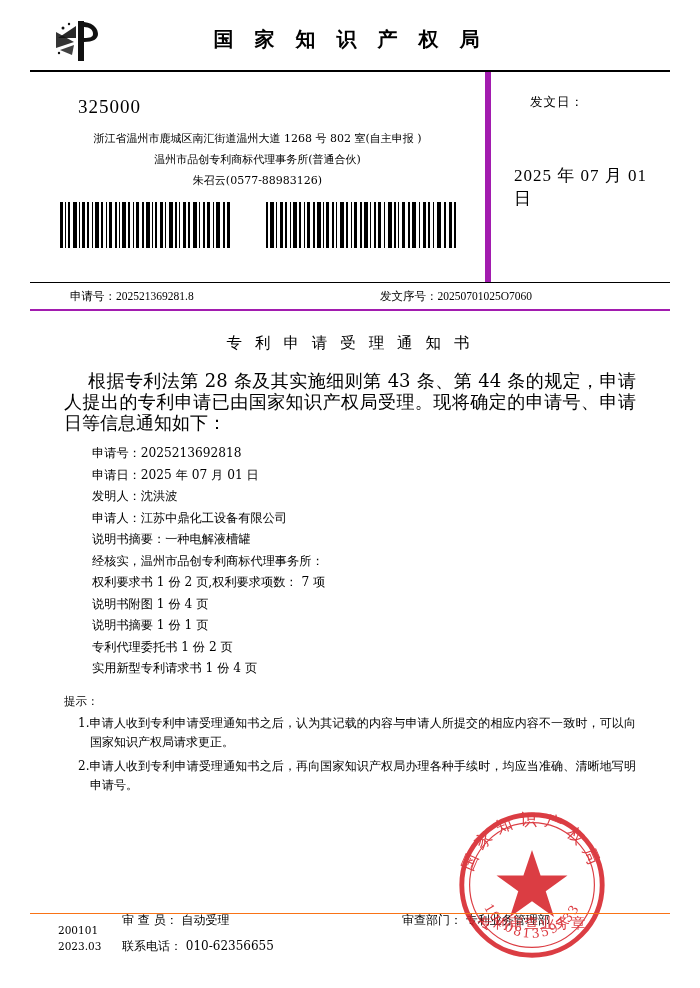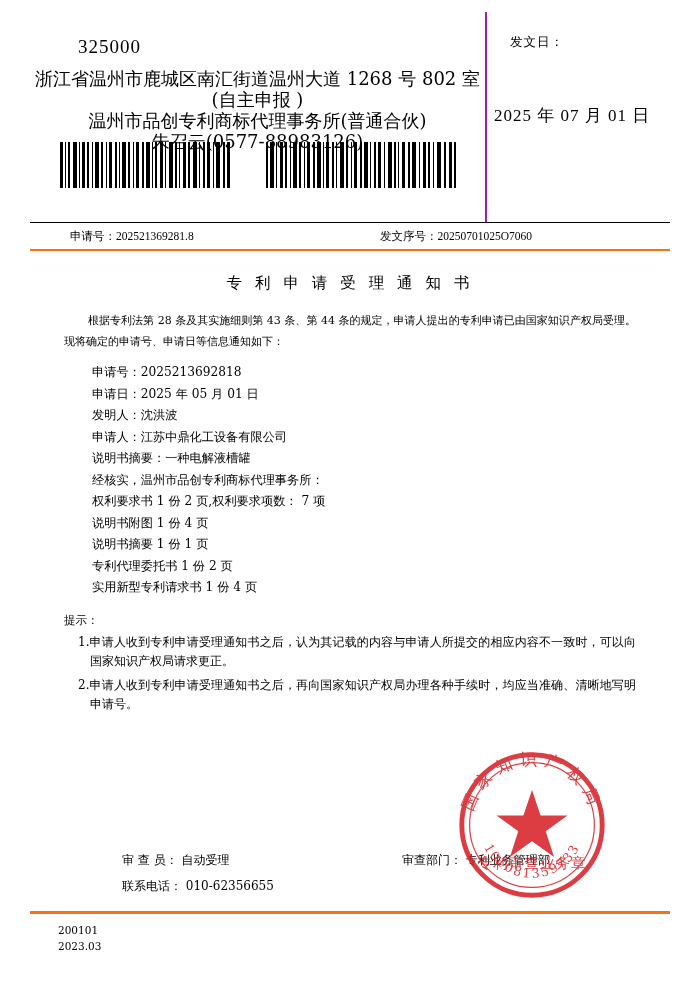--- a/index.html
+++ b/index.html
@@ -55,43 +55,42 @@
   .addr-wrap {
     position: relative;
     height: 210px;
     border-bottom: 1px solid #000;
   }
   .addr-left {
     position: absolute;
     left: 0; top: 0;
     width: 455px;
     height: 210px;
-    border-right: 2px solid #a21caf;
+    border-right: 6px solid #a21caf;
   }
   .addr-right {
     position: absolute;
-    left: 436px; top: 0;
+    left: 456px; top: 0;
     right: 0;
     height: 210px;
-    text-align: center;
   }
   .zip {
     position: absolute;
     left: 48px;
     top: 24px;
     font-size: 19px;
     font-family: "Liberation Serif", serif;
     letter-spacing: 1px;
   }
   .addr-lines {
     position: absolute;
     left: 0; right: 0;
     top: 56px;
     text-align: center;
-    font-size: 18px;
+    font-size: 11px;
     line-height: 21px;
     font-family: "DejaVu Serif", "Liberation Serif", serif;
   }
   .barcodes {
     position: absolute;
     left: 0; right: 0;
     top: 130px;
     display: flex;
     justify-content: center;
     gap: 36px;
@@ -113,21 +112,21 @@
     top: 92px;
     font-size: 17px;
     font-family: "Liberation Serif", serif;
     letter-spacing: 1px;
   }
 
   
   .numrow {
     position: relative;
     height: 26px;
-    border-bottom: 2px solid #f97316;
+    border-bottom: 2px solid #a21caf;
     font-size: 11.5px;
     font-family: "DejaVu Serif", "Liberation Serif", serif;
   }
   .numrow .app-no {
     position: absolute;
     left: 40px;
     top: 6px;
   }
   .numrow .doc-no {
     position: absolute;
@@ -147,21 +146,21 @@
   .doc-title {
     text-align: center;
     font-size: 15.5px;
     font-weight: normal;
     letter-spacing: 4px;
     margin-top: 22px;
     font-family: "DejaVu Serif", "Liberation Serif", serif;
   }
   .para {
     margin: 16px 34px 0 34px;
-    font-size: 11px;
+    font-size: 18px;
     line-height: 21px;
     text-align: justify;
     text-indent: 24px;
     font-family: "DejaVu Serif", "Liberation Serif", serif;
   }
   .fields {
     margin: 10px 34px 0 62px;
     font-size: 12.2px;
     line-height: 21.5px;
     font-family: "DejaVu Serif", "Liberation Serif", serif;
@@ -209,21 +208,21 @@
     width: 156px;
     height: 156px;
   }
 
   
   .footer {
     position: absolute;
     left: 0; right: 0;
     bottom: 0;
     height: 62px;
-    border-top: 3px solid #f97316;
+    border-top: 1px solid #f97316;
     font-size: 10.5px;
     line-height: 16px;
     font-family: "DejaVu Serif", "Liberation Serif", serif;
   }
   .footer-codes {
     position: absolute;
     left: 28px;
     top: 8px;
     line-height: 16px;
   }
@@ -234,20 +233,35 @@
     right: 18px;
     text-align: justify;
   }
 </style>
 </head>
 <body>
 
 <div class="page">
   <div class="sheet">
 
+    <div class="hdr">
+      <div class="logo">
+        <svg viewBox="0 0 46 46" width="46" height="46">
+          <path d="M30 3 L30 43 L24 43 L24 3 Z" fill="#111"></path>
+          <path d="M30 4 C41 5 44 12 44 16 C44 21 39 24 30 24 L30 20 C36 20 39 19 39 16 C39 12 36 9 30 9 Z" fill="#111"></path>
+          <path d="M22 8 L4 20 L22 20 Z" fill="#111" opacity="0.9"></path>
+          <path d="M2 14 L20 24 L2 30 Z" fill="#111" opacity="0.85"></path>
+          <circle cx="9" cy="10" r="1.5" fill="#111"></circle>
+          <circle cx="15" cy="6" r="1.2" fill="#111"></circle>
+          <circle cx="5" cy="35" r="1.2" fill="#111"></circle>
+          <path d="M6 32 L20 27 L18 37 Z" fill="#111" opacity="0.8"></path>
+        </svg>
+      </div>
+      <div class="hdr-title">国 家 知 识 产 权 局</div>
+    </div>
 
     <div class="addr-wrap">
       <div class="addr-left">
         <div class="zip">325000</div>
         <div class="addr-lines">
           <div>浙江省温州市鹿城区南汇街道温州大道 1268 号 802 室(自主申报 )</div>
           <div>温州市品创专利商标代理事务所(普通合伙)</div>
           <div>朱召云(0577-88983126)</div>
         </div>
         <div class="barcodes">
@@ -347,21 +361,21 @@
       <div class="doc-no">
         <span>发文序号：</span><span class="mono">20250701025O7060</span>
       </div>
     </div>
 
     <div class="body">
       <div class="doc-title">专 利 申 请 受 理 通 知 书</div>
       <div class="para">根据专利法第 28 条及其实施细则第 43 条、第 44 条的规定，申请人提出的专利申请已由国家知识产权局受理。现将确定的申请号、申请日等信息通知如下：</div>
       <div class="fields">
         <div>申请号：2025213692818</div>
-        <div>申请日：2025 年 05 月 01 日</div>
+        <div>申请日：2025 年 07 月 01 日</div>
         <div>发明人：沈洪波</div>
         <div>申请人：江苏中鼎化工设备有限公司</div>
         <div>说明书摘要：一种电解液槽罐</div>
         <div>经核实，温州市品创专利商标代理事务所：</div>
         <div>权利要求书 1 份 2 页,权利要求项数： 7 项</div>
         <div>说明书附图 1 份 4 页</div>
         <div>说明书摘要 1 份 1 页</div>
         <div>专利代理委托书 1 份 2 页</div>
         <div>实用新型专利请求书 1 份 4 页</div>
       </div>

